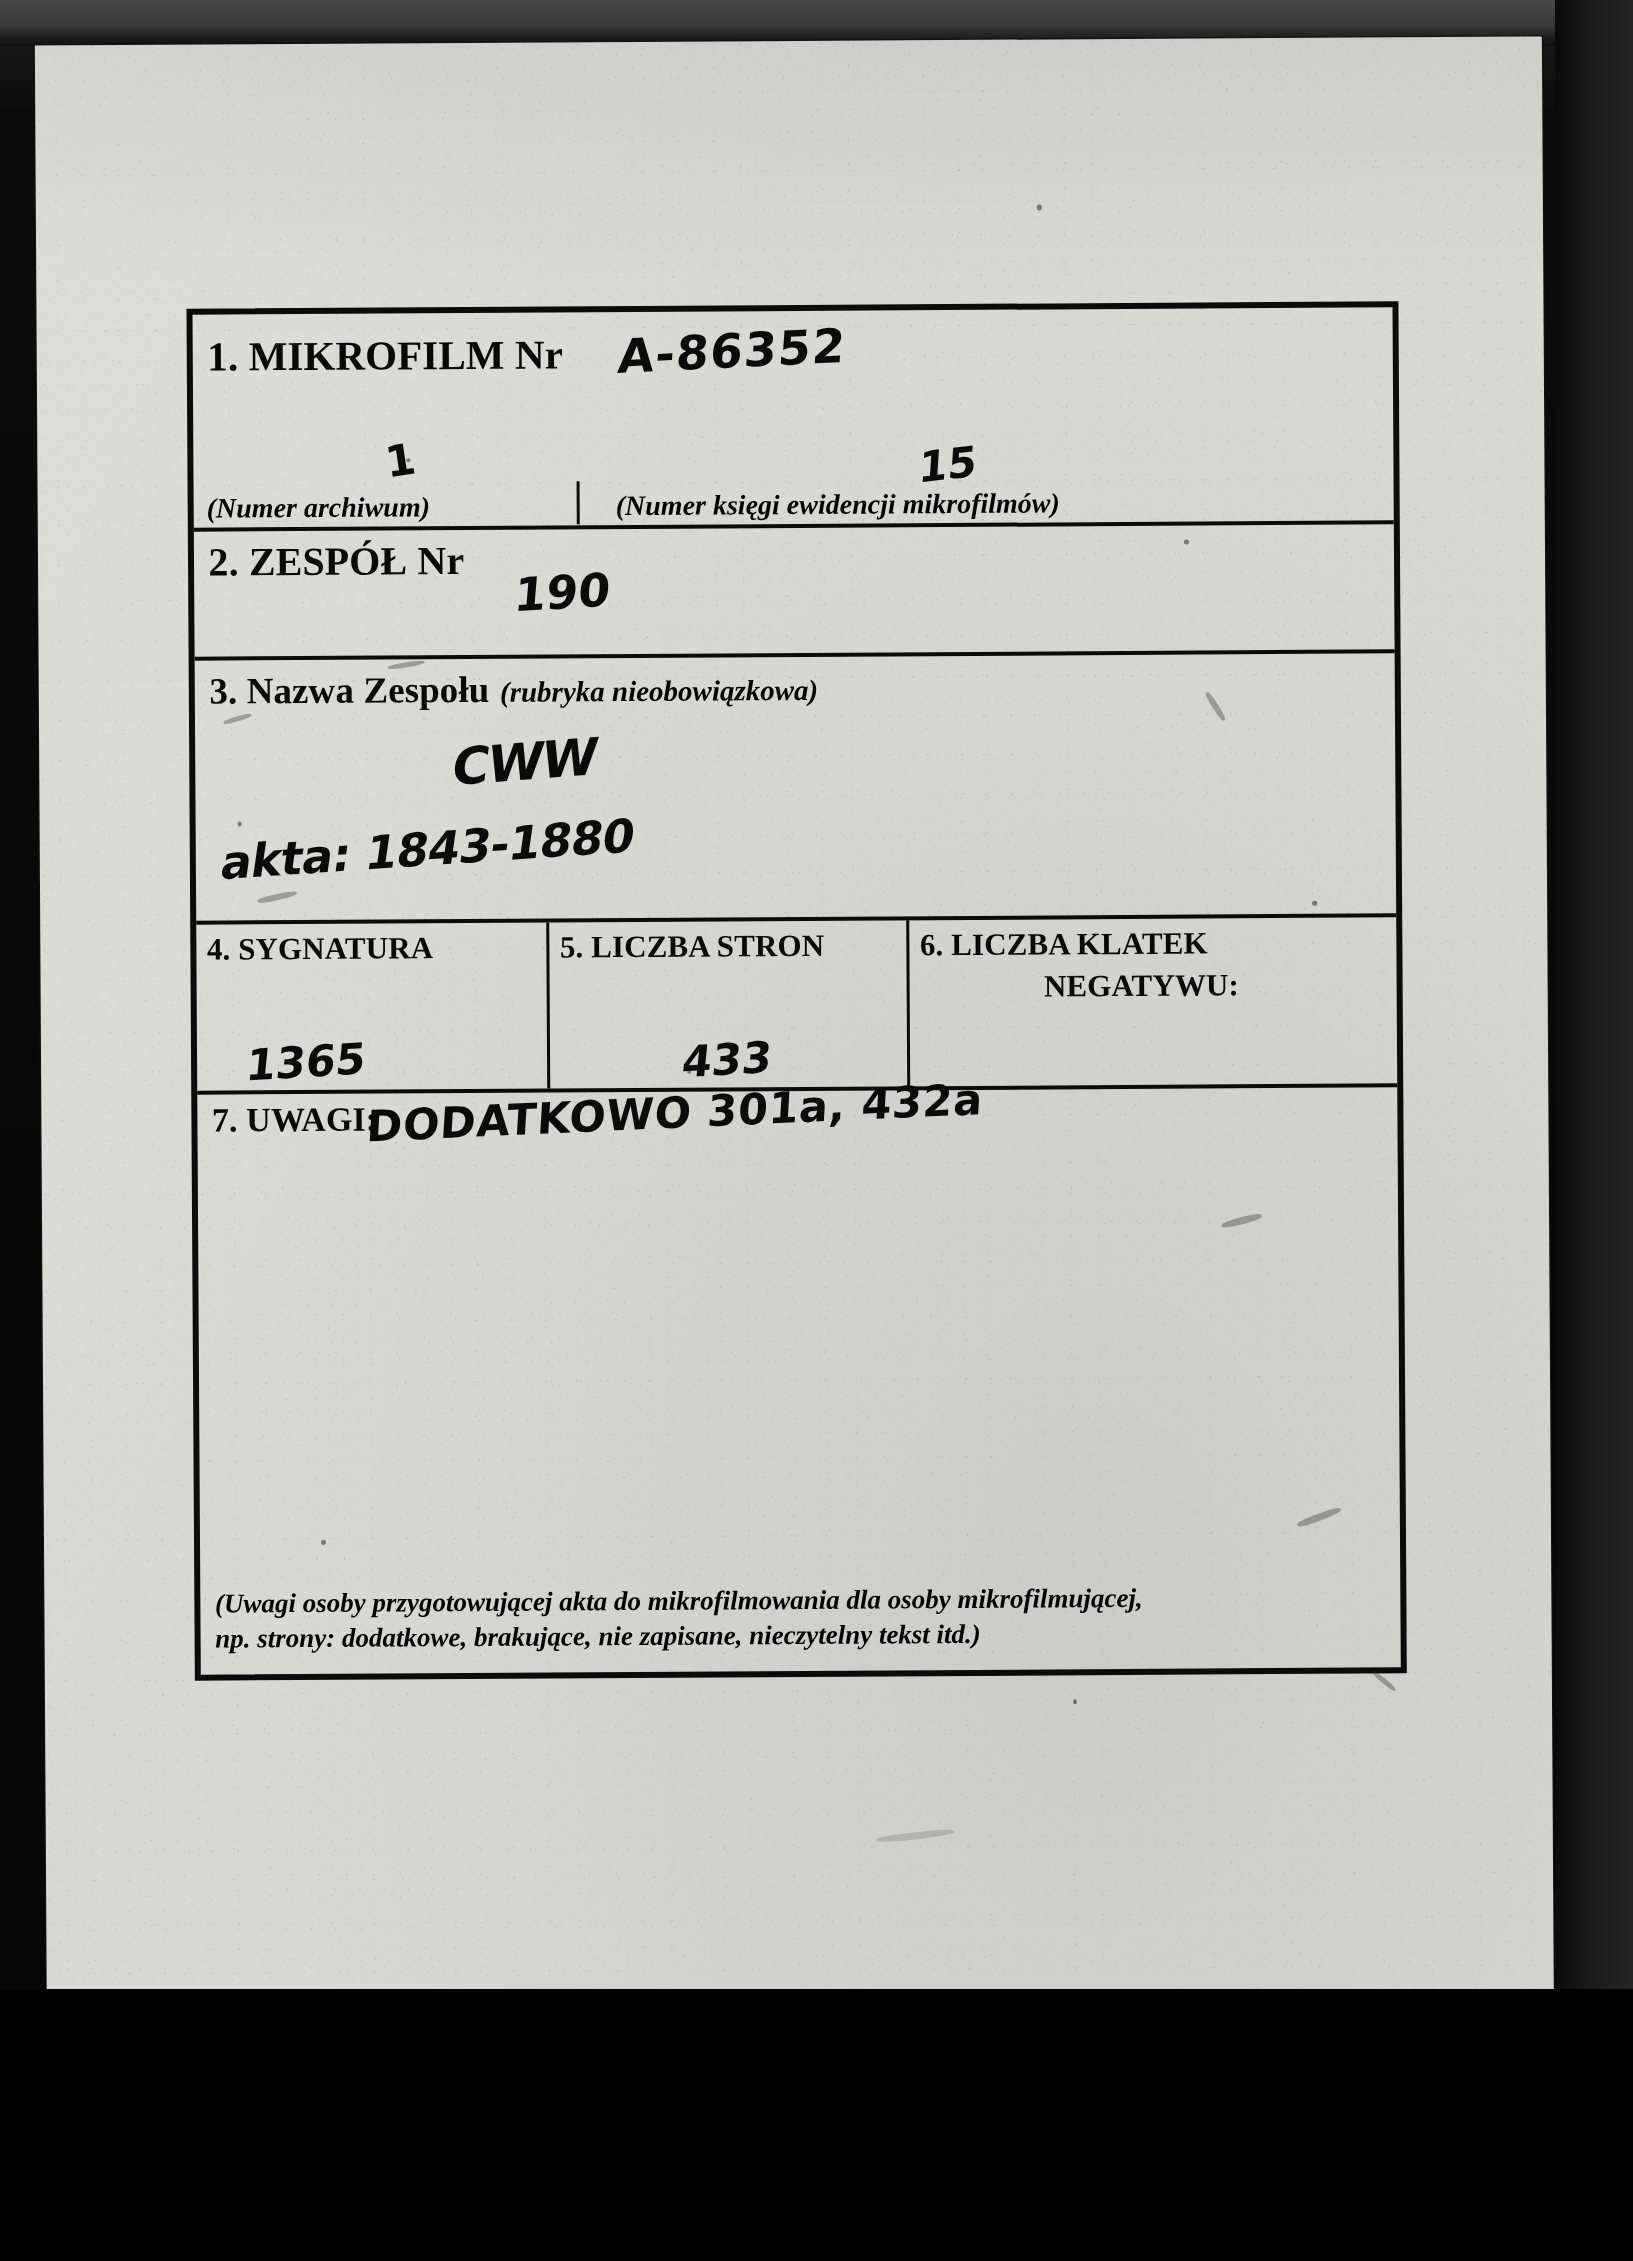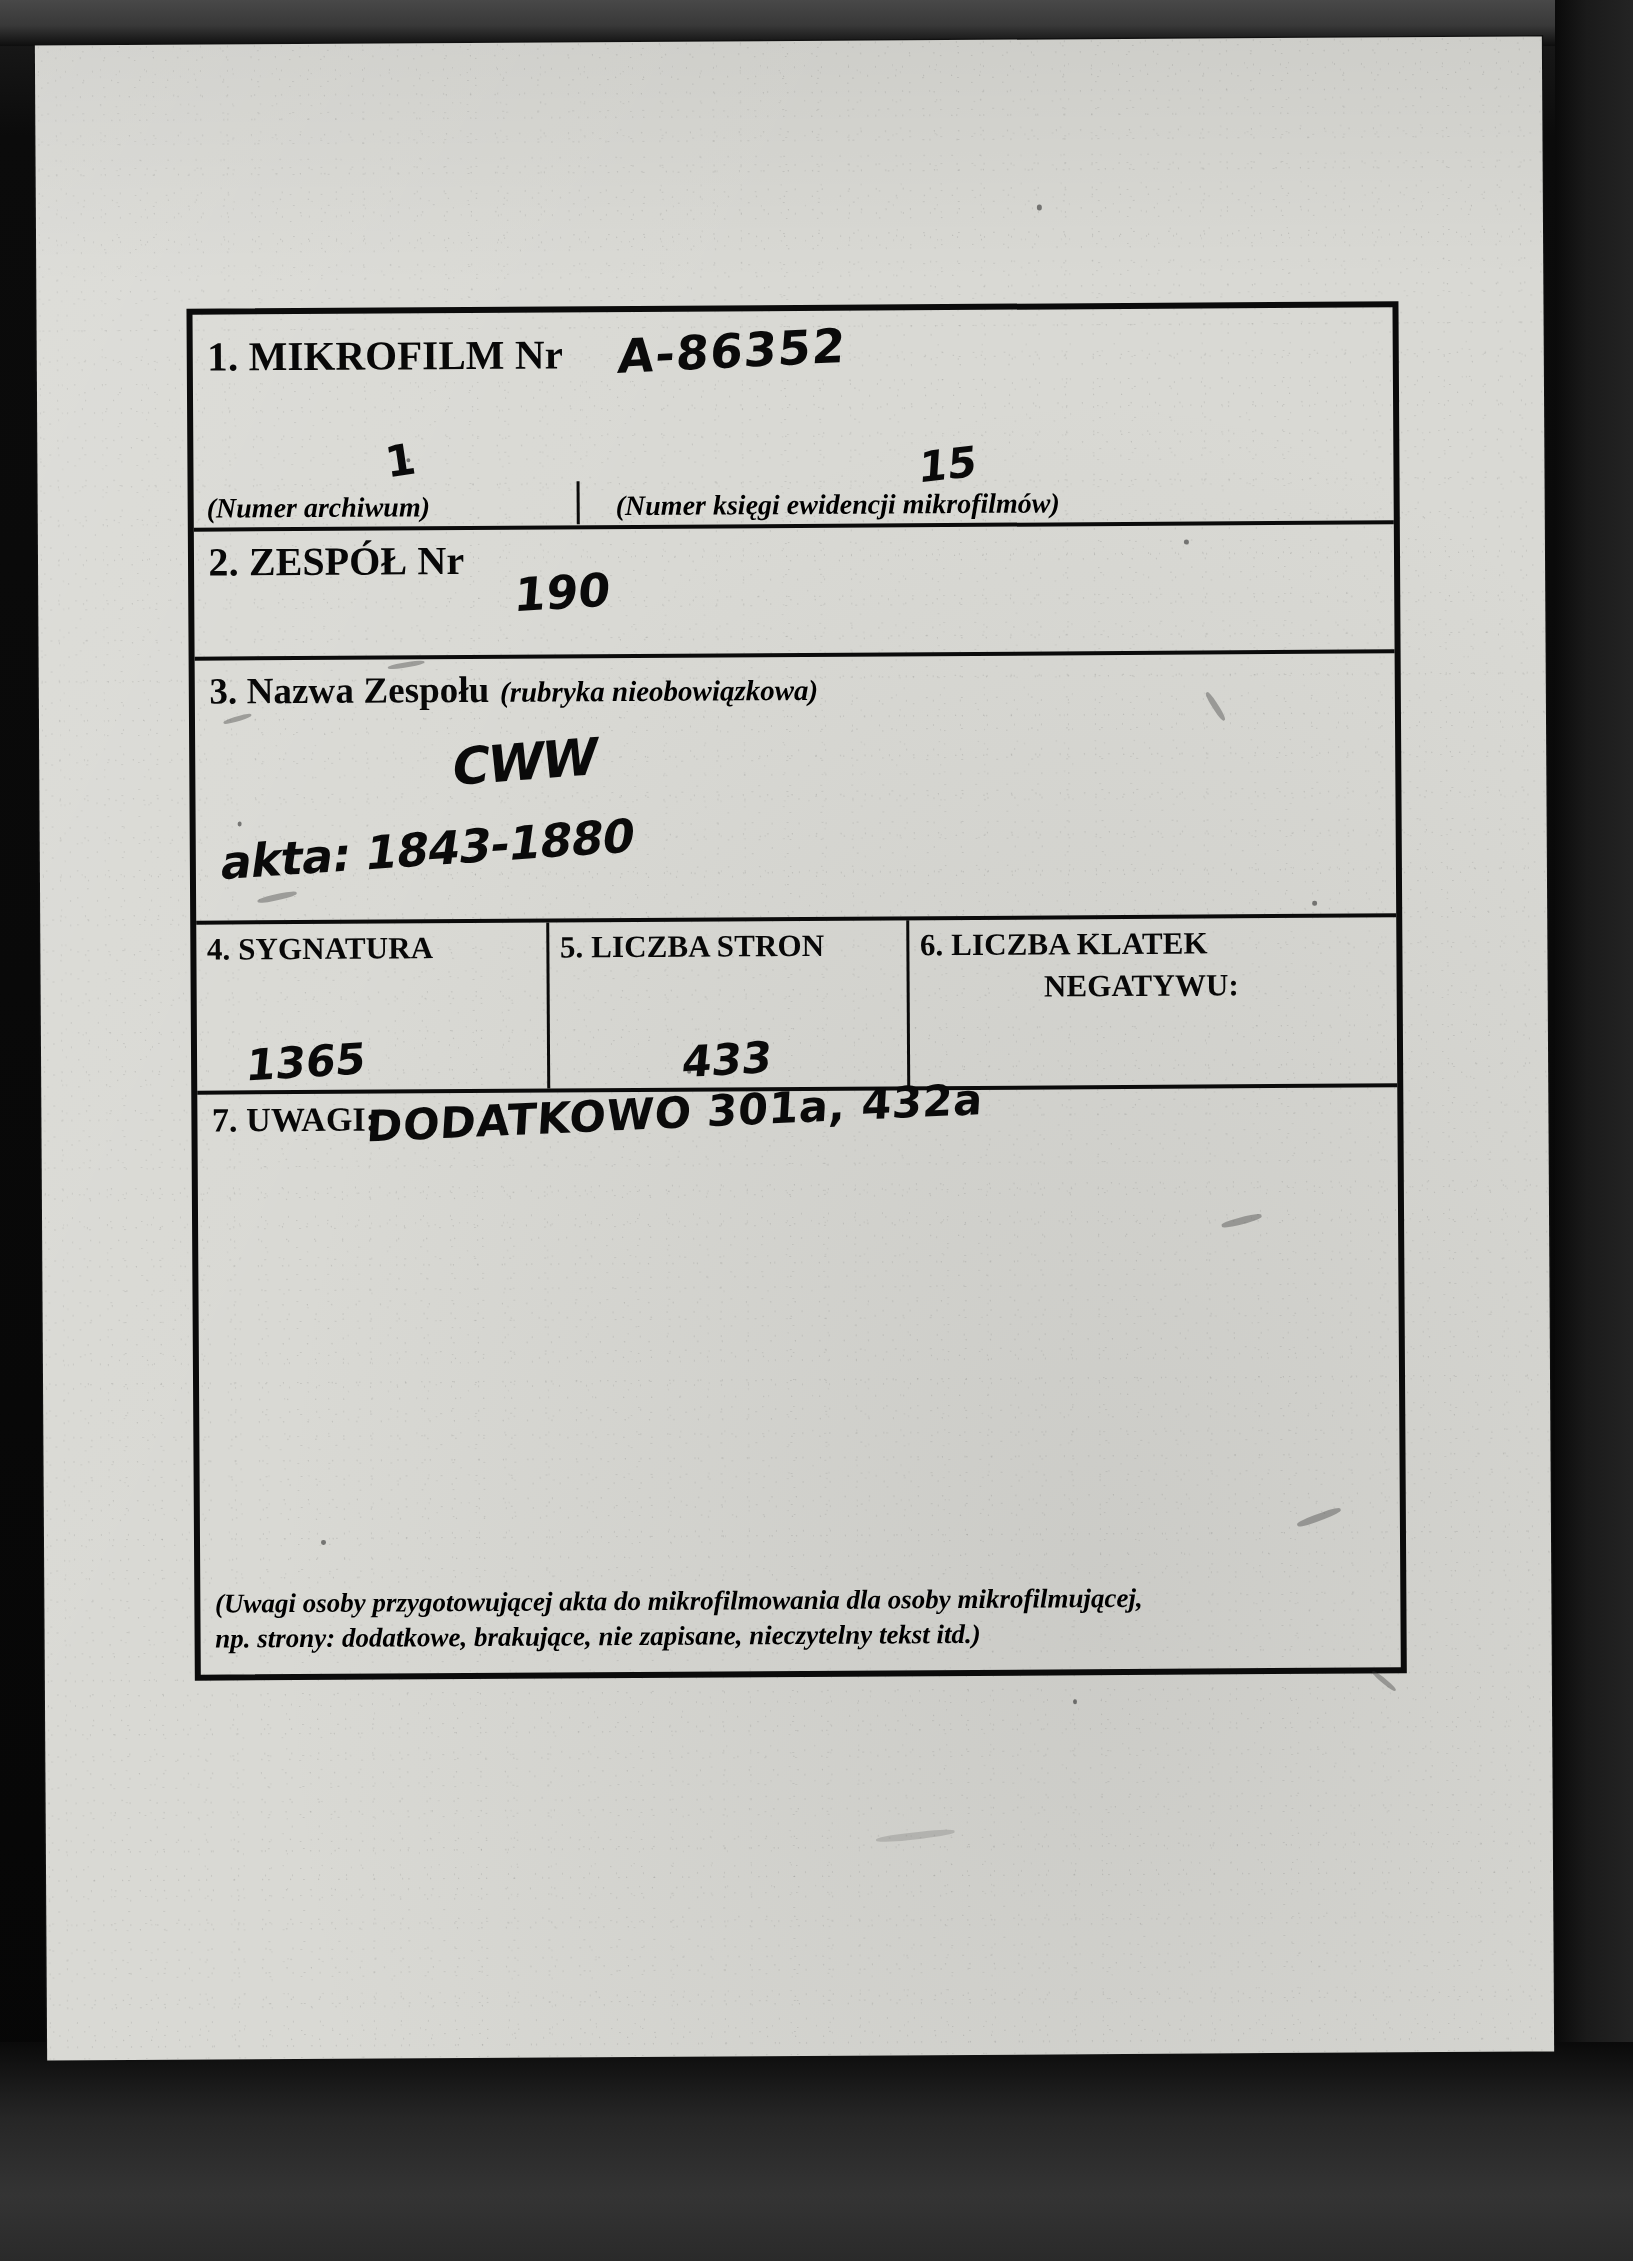--- a/index.html
+++ b/index.html
@@ -4,21 +4,21 @@
 <style>
   html, body {
     margin: 0;
     padding: 0;
     background: #000;
   }
 
   #page {
     position: relative;
     width: 1634px;
-    height: 2261px;
+    height: 1989px;
     overflow: hidden;
     background: #0f172a;
     font-family: "Liberation Serif", serif;
   }
 
   
   .surround {
     position: absolute;
     inset: 0;
     background:

